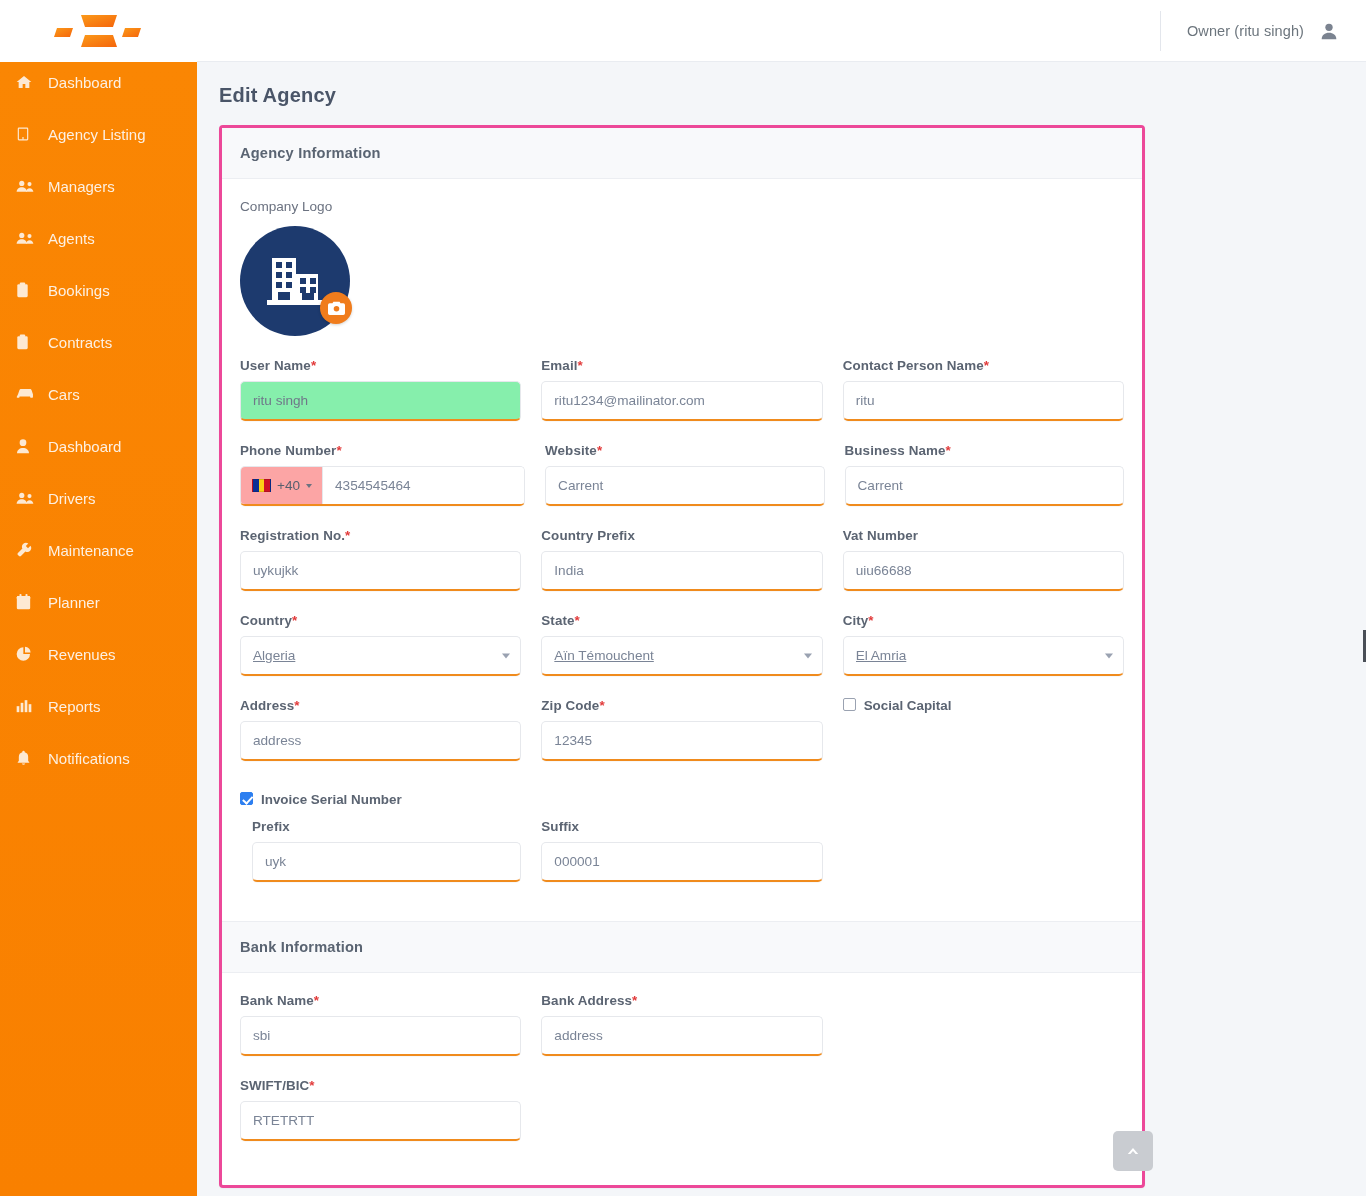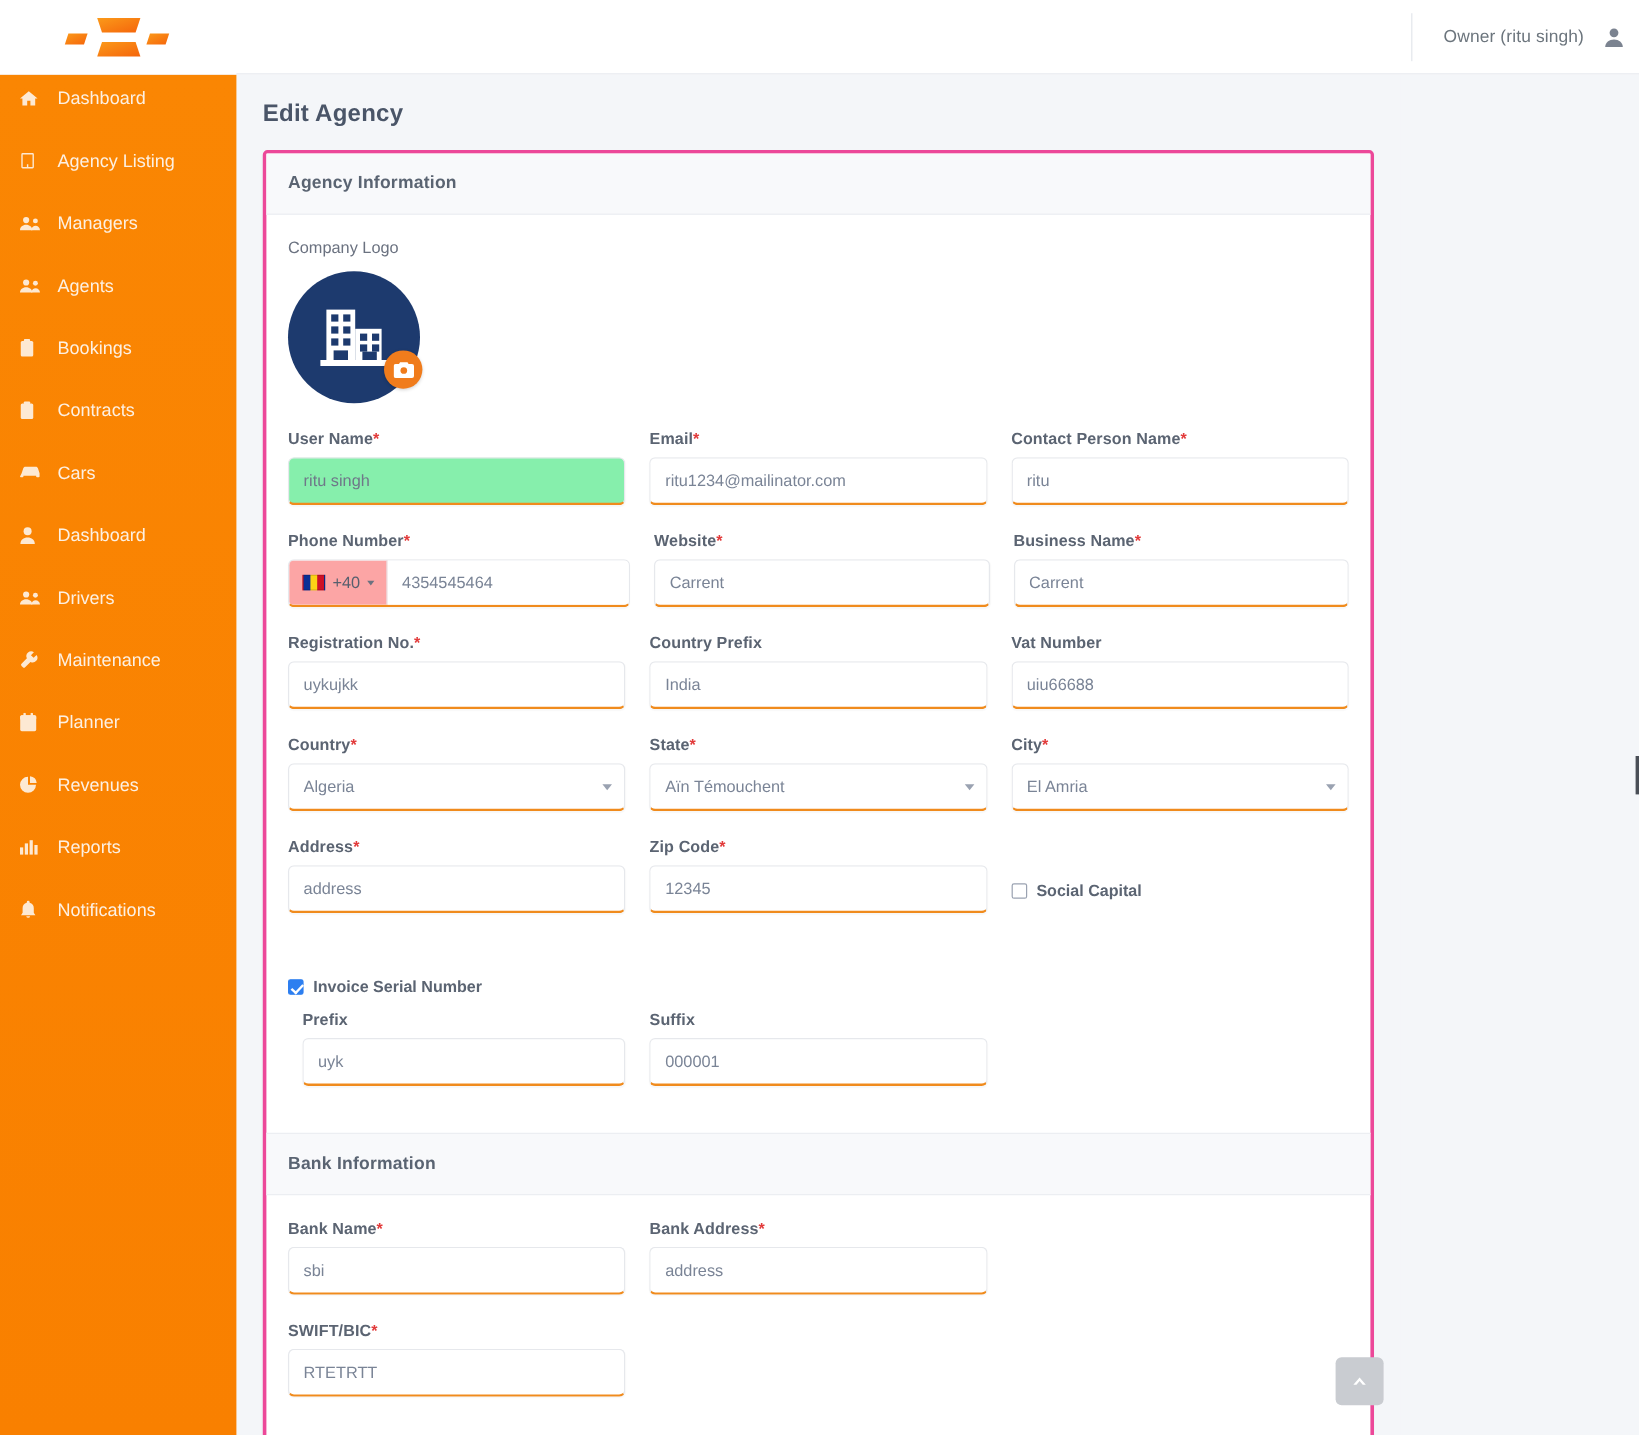--- a/index.html
+++ b/index.html
@@ -23,21 +23,21 @@
   .brand {
     width: 197px; height: 62px;
     display: flex; align-items: center; justify-content: center;
     background: #ffffff;
   }
   .logo-svg { display:block; }
   .topbar-right {
     margin-left: auto;
     display: flex; align-items: center;
     height: 40px;
-    padding-right: 10px;
+    padding-right: 26px;
     border-left: 1px solid #e3e6ec;
     padding-left: 26px;
   }
   .owner-label {
     font-size: 14.5px; color: #6c757d;
     letter-spacing: .1px;
     margin-right: 14px;
   }
   .avatar-icon { color: #7b8390; display:flex; align-items:center; }
 
@@ -154,21 +154,21 @@
     background: #fff;
     outline: none;
     font-family: "Liberation Sans", sans-serif;
     box-shadow: 0 1px 1px rgba(0,0,0,.03);
   }
   .inp.disabled {
     background: #86efac;
     color: #6f7889;
   }
   .select-wrap { position: relative; }
-  .select-wrap .inp { padding-right: 28px; cursor: pointer; }
+  .select-wrap .inp { padding-right: 28px; cursor: pointer; text-decoration: underline; }
   .caret {
     position: absolute; right: 11px; top: 50%;
     transform: translateY(-50%);
     width: 0; height: 0;
     border-left: 4px solid transparent;
     border-right: 4px solid transparent;
     border-top: 5px solid #9aa2b1;
     pointer-events: none;
   }
 
@@ -209,21 +209,21 @@
   .phone-input {
     flex: 1;
     border: none; outline: none;
     padding: 0 12px;
     font-size: 13.6px;
     color: #7a8496;
     font-family: "Liberation Sans", sans-serif;
   }
 
   
-  .cbox-line { display: flex; align-items: center; gap: 8px; margin-top: 37px; }
+  .cbox-line { display: flex; gap: 8px; }
   .cbox {
     width: 13px; height: 13px;
     border: 1px solid #9aa2b1;
     border-radius: 2px;
     background: #fff;
     display: inline-block;
     position: relative;
     cursor: pointer;
     flex: none;
   }

